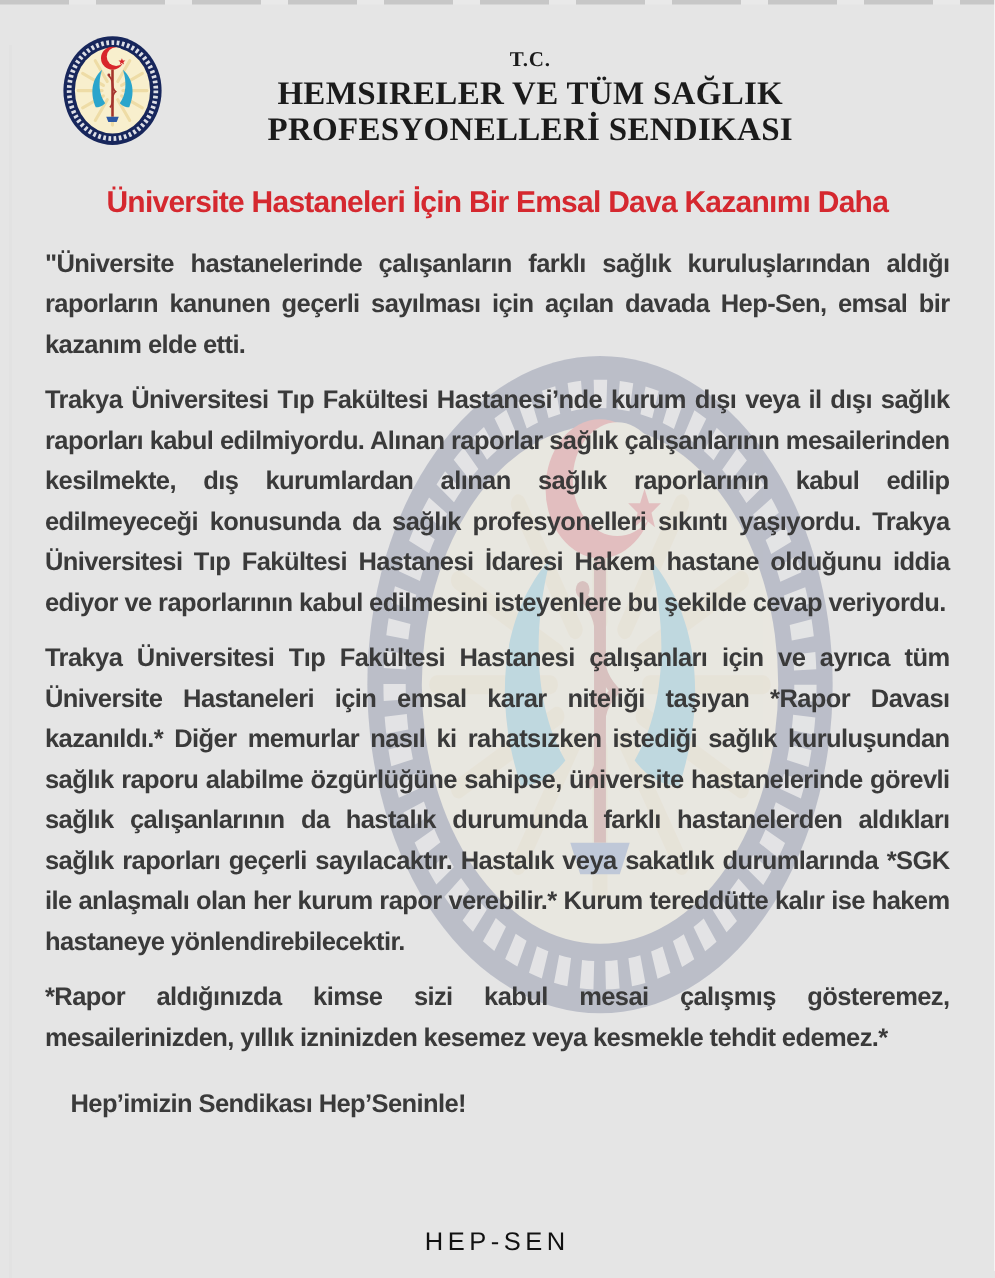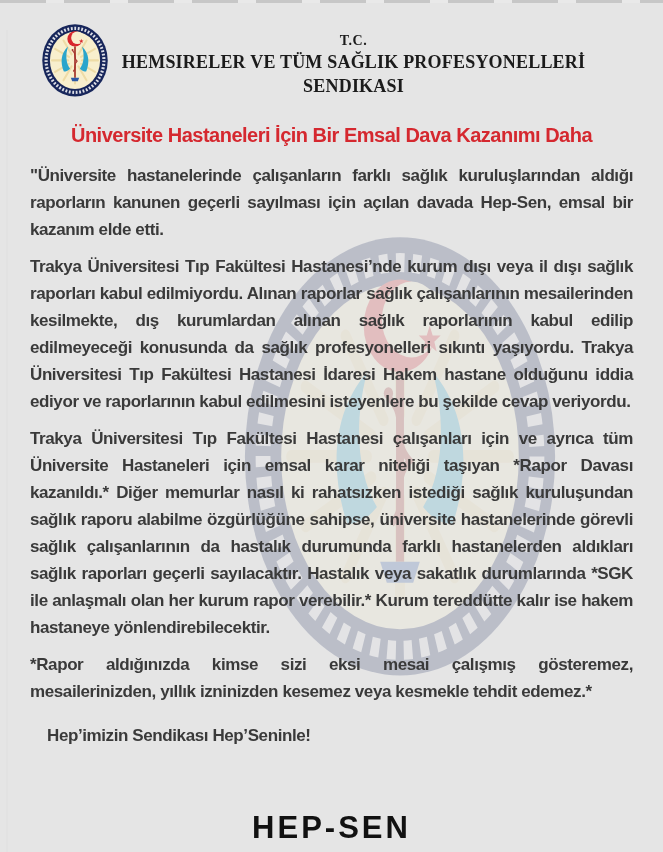--- a/index.html
+++ b/index.html
@@ -21,21 +21,21 @@
   .watermark svg{width:100%;height:100%;}
 
   .content{position:relative;z-index:1;}
 
   .header{display:flex;align-items:flex-start;padding:20px 30px 0 40px;}
   .logo{width:70px;flex:0 0 70px;}
   .logo svg{width:70px;height:78px;display:block;}
   .header-text{flex:1;text-align:center;padding:12px 36px 0 0;
     font-family:"Liberation Serif", serif;font-weight:bold;color:#1b1b1b;}
   .header-tc{font-size:14px;line-height:18px;letter-spacing:0.5px;}
-  .header-org{font-size:18px;line-height:24px;letter-spacing:0.2px;}
+  .header-org{font-size:22px;line-height:24px;letter-spacing:0.2px;}
   .header-abbr{font-size:15.5px;line-height:22px;letter-spacing:0.5px;}
 
   .title{
     margin:24px 30px 4px;
     text-align:center;
     font-size:20px;line-height:26px;
     font-weight:bold;letter-spacing:-0.5px;
     color:#d5282f;
   }
 
@@ -46,21 +46,21 @@
     font-weight:bold;letter-spacing:-0.4px;
     text-align:justify;
     text-justify:inter-word;
   }
   .body p.closing{margin:17px;text-align:left;}
   .body p.last{margin:0;}
 
   .footer{
     position:absolute;left:0;top:812px;width:663px;
     text-align:center;
-    font-size:31px;line-height:32px;font-weight:bold;
+    font-size:17px;line-height:32px;font-weight:normal;
     letter-spacing:3px;color:#111111;
   }
 </style>
 </head>
 <body>
 
 <div class="page">
 
   <div class="edge-top"></div>
   <div class="edge-left"></div>
@@ -114,21 +114,21 @@
         <div class="header-org">HEMSIRELER VE TÜM SAĞLIK PROFESYONELLERİ SENDIKASI</div>
       </div>
     </header>
 
     <h1 class="title">Üniversite Hastaneleri İçin Bir Emsal Dava Kazanımı Daha</h1>
 
     <main class="body">
       <p>"Üniversite hastanelerinde çalışanların farklı sağlık kuruluşlarından aldığı raporların kanunen geçerli sayılması için açılan davada Hep-Sen, emsal bir kazanım elde etti.</p>
       <p>Trakya Üniversitesi Tıp Fakültesi Hastanesi’nde kurum dışı veya il dışı sağlık raporları kabul edilmiyordu. Alınan raporlar sağlık çalışanlarının mesailerinden kesilmekte, dış kurumlardan alınan sağlık raporlarının kabul edilip edilmeyeceği konusunda da sağlık profesyonelleri sıkıntı yaşıyordu. Trakya Üniversitesi Tıp Fakültesi Hastanesi İdaresi Hakem hastane olduğunu iddia ediyor ve raporlarının kabul edilmesini isteyenlere bu şekilde cevap veriyordu.</p>
       <p>Trakya Üniversitesi Tıp Fakültesi Hastanesi çalışanları için ve ayrıca tüm Üniversite Hastaneleri için emsal karar niteliği taşıyan *Rapor Davası kazanıldı.* Diğer memurlar nasıl ki rahatsızken istediği sağlık kuruluşundan sağlık raporu alabilme özgürlüğüne sahipse, üniversite hastanelerinde görevli sağlık çalışanlarının da hastalık durumunda farklı hastanelerden aldıkları sağlık raporları geçerli sayılacaktır. Hastalık veya sakatlık durumlarında *SGK ile anlaşmalı olan her kurum rapor verebilir.* Kurum tereddütte kalır ise hakem hastaneye yönlendirebilecektir.</p>
-      <p class="last">*Rapor aldığınızda kimse sizi eksi mesai çalışmış gösteremez, mesailerinizden, yıllık izninizden kesemez veya kesmekle tehdit edemez.*</p>
+      <p class="last">*Rapor aldığınızda kimse sizi kabul mesai çalışmış gösteremez, mesailerinizden, yıllık izninizden kesemez veya kesmekle tehdit edemez.*</p>
       <p class="closing">Hep’imizin Sendikası Hep’Seninle!</p>
     </main>
 
   </div>
 
   <div class="footer">HEP-SEN</div>
 
 </div>
 
 </body></html>

